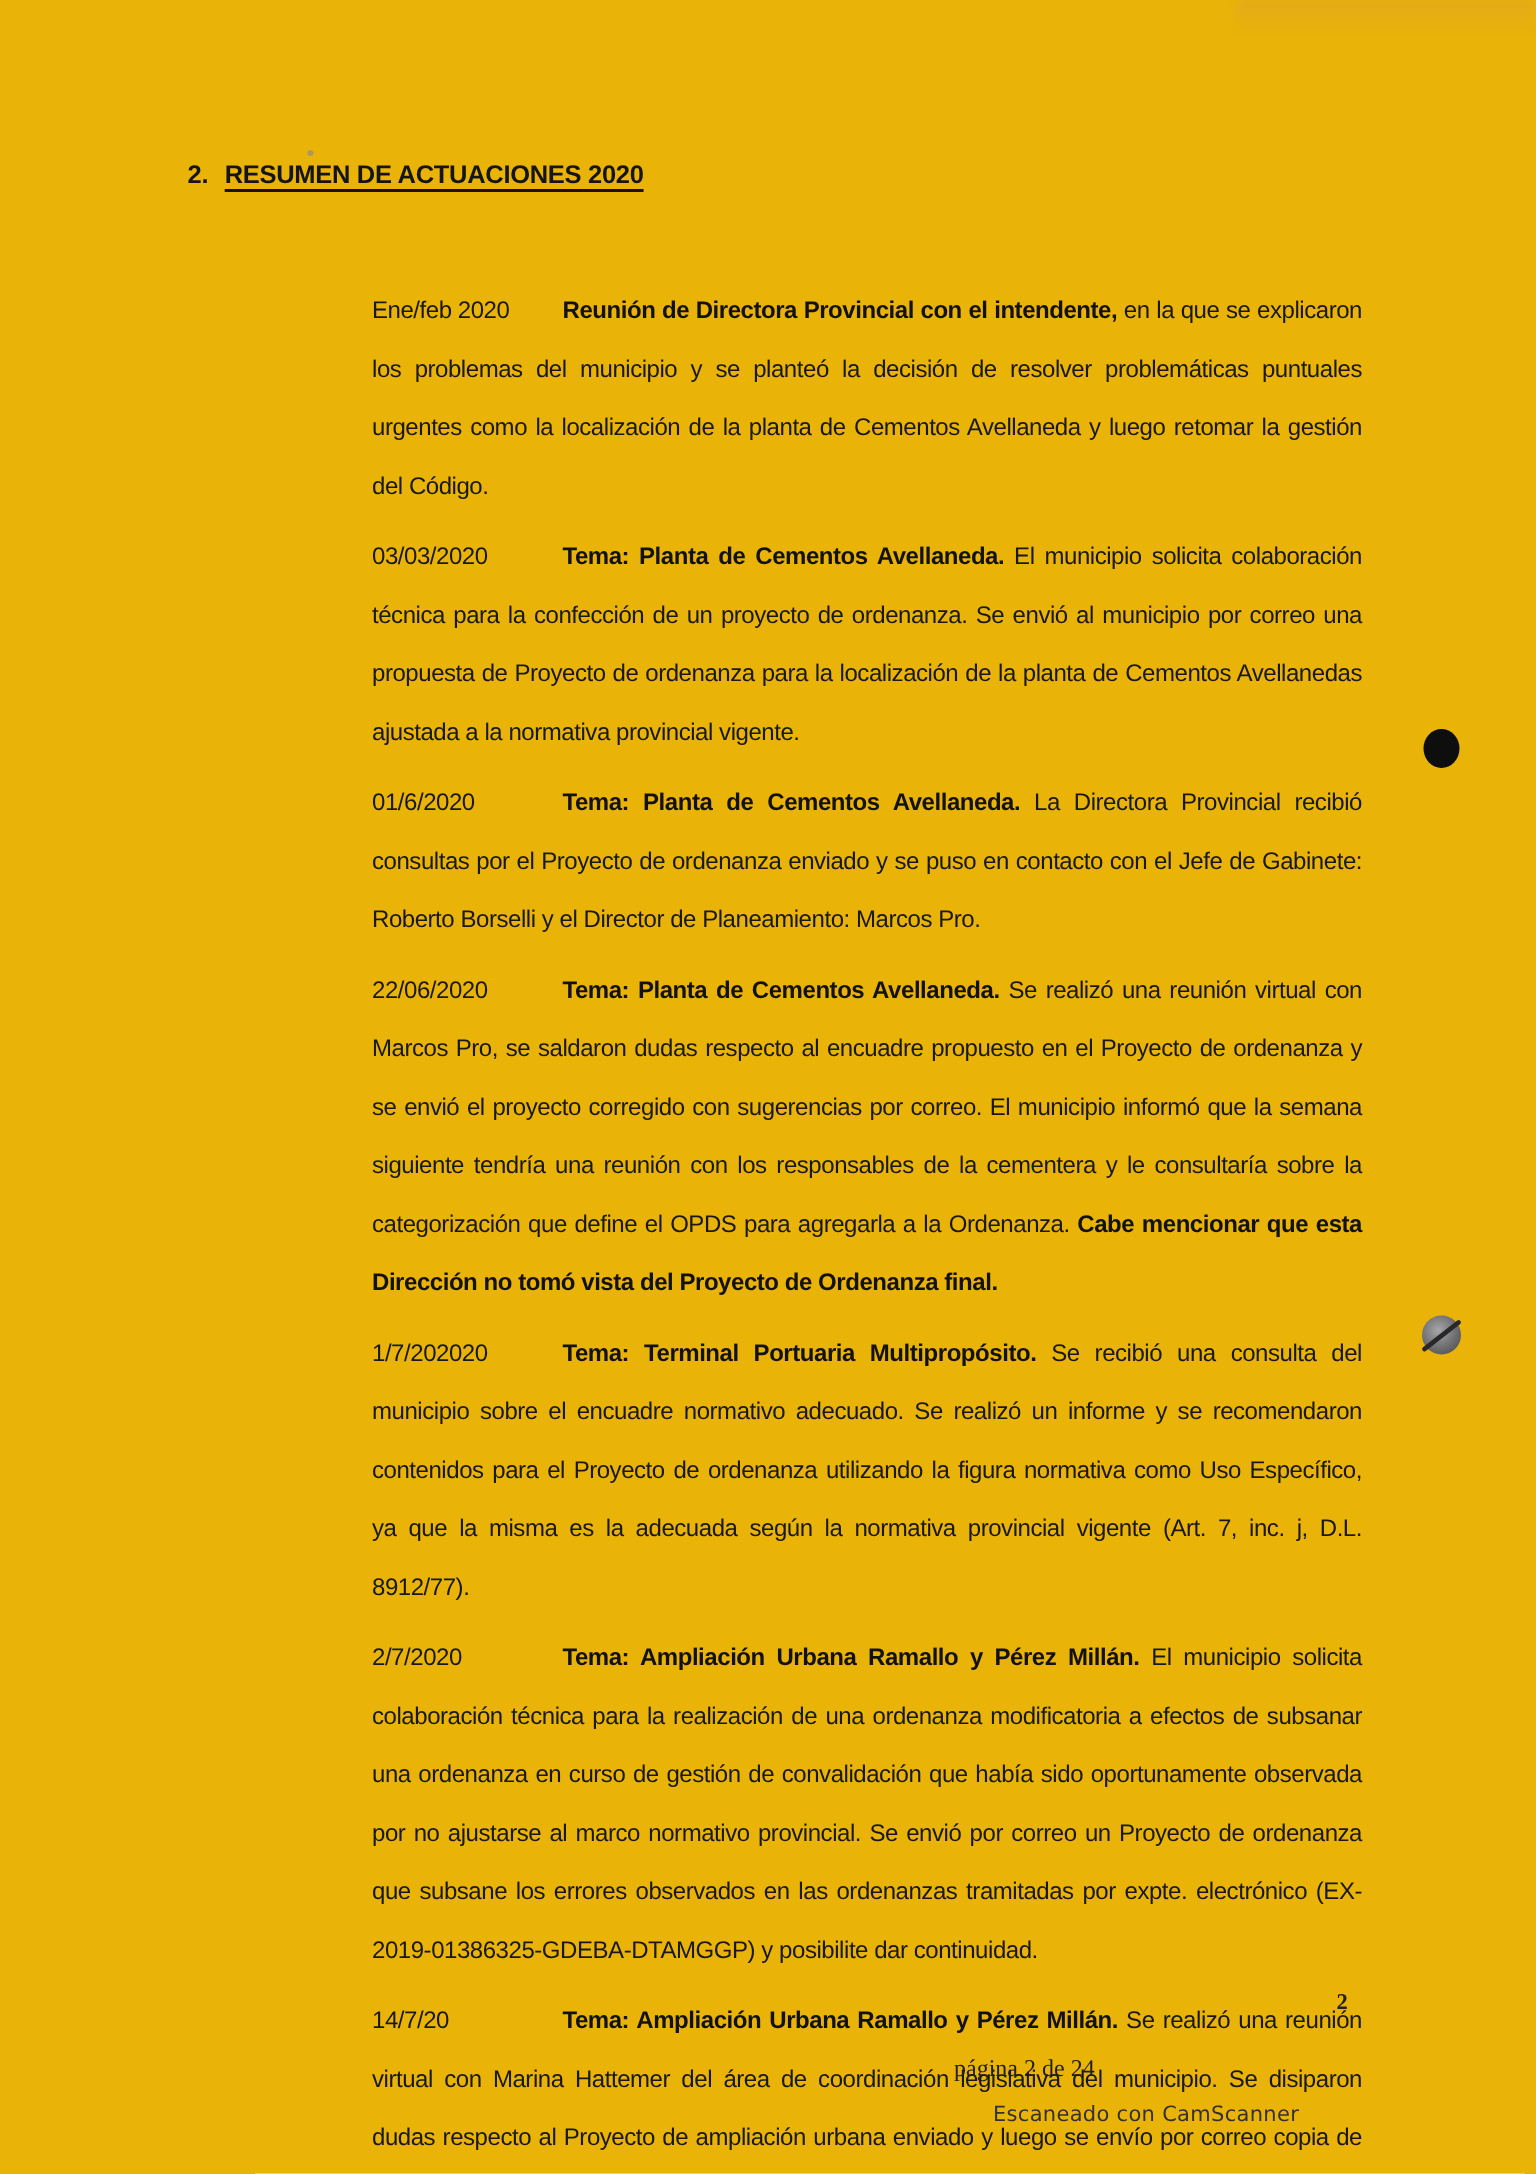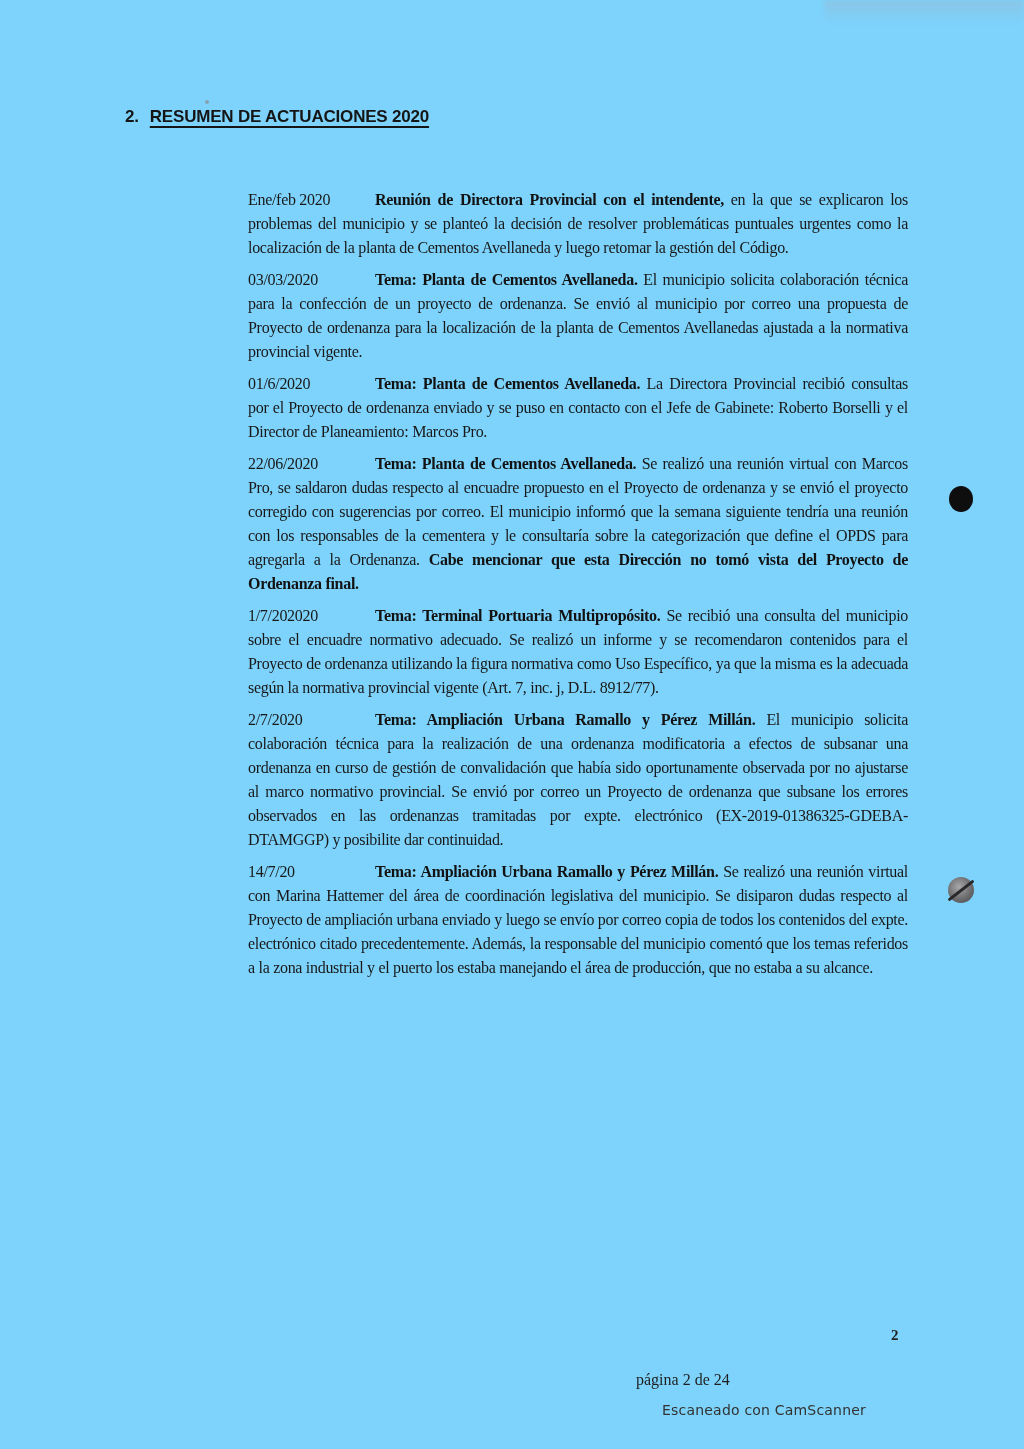--- a/index.html
+++ b/index.html
@@ -6,21 +6,21 @@
   body {
     width: 1024px; height: 1449px;
     background: #ffffff;
     font-family: "Liberation Sans", sans-serif;
     color: #1a1a1a;
     position: relative;
     overflow: hidden;
   }
   .page {
     position: absolute; inset: 0;
-    background: #7dd3fc;
+    background: #eab308;
   }
   
   .smudge {
     position: absolute; right: 0; top: 0;
     width: 200px; height: 24px;
     background: linear-gradient(180deg, rgba(206,128,118,0.16), rgba(255,255,255,0));
     filter: blur(2px);
   }
   .speck {
     position: absolute; left: 205px; top: 100px;
@@ -38,25 +38,24 @@
     text-decoration: underline;
     text-decoration-thickness: 1.5px;
     text-underline-offset: 4px;
   }
   .content {
     position: absolute; left: 248px; top: 188px; width: 660px;
   }
   .entry {
     margin: 0 0 8px 0;
     font-size: 16px;
-    line-height: 24px;
+    line-height: 39px;
     letter-spacing: -0.3px;
     text-align: justify;
     color: #181818;
-    font-family: Liberation Serif, serif;
   }
   .entry .date {
     display: inline-block;
     width: 127px;
   }
   .entry b { font-weight: bold; color: #121212; }
   .if-code {
     position: absolute; left: 633px; top: 1299px;
     font-family: "Liberation Serif", serif;
     font-size: 20px; color: #1f1f1f;

